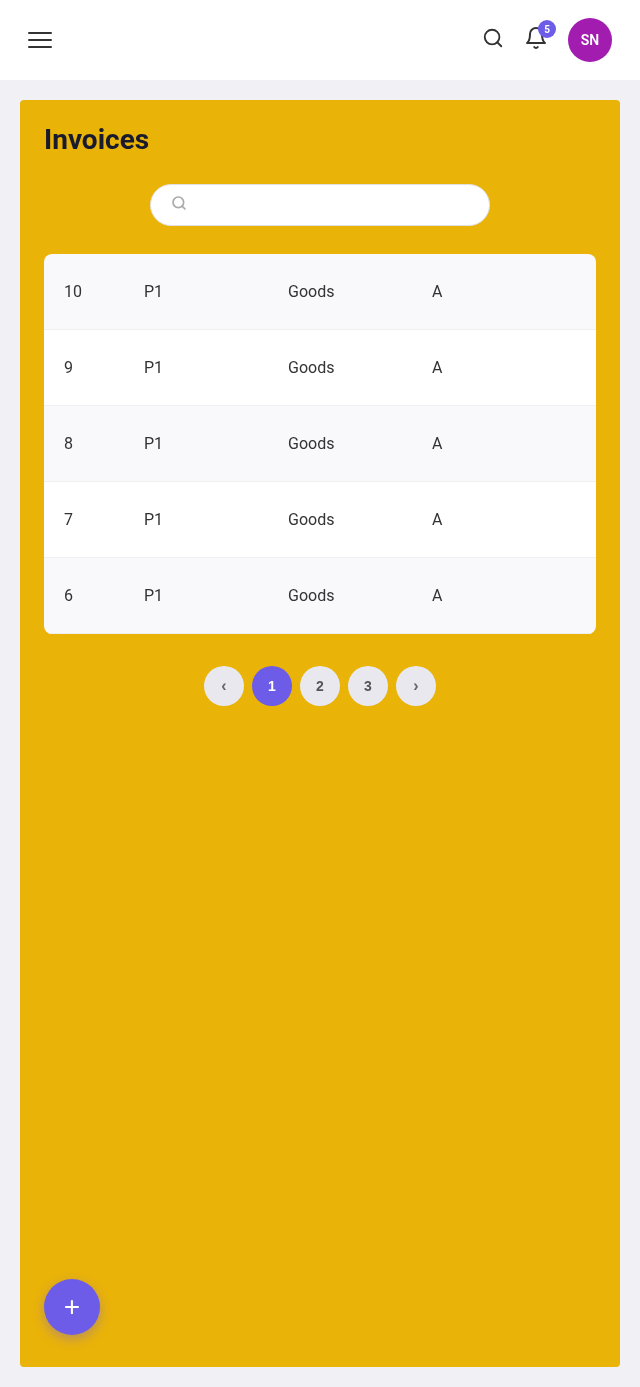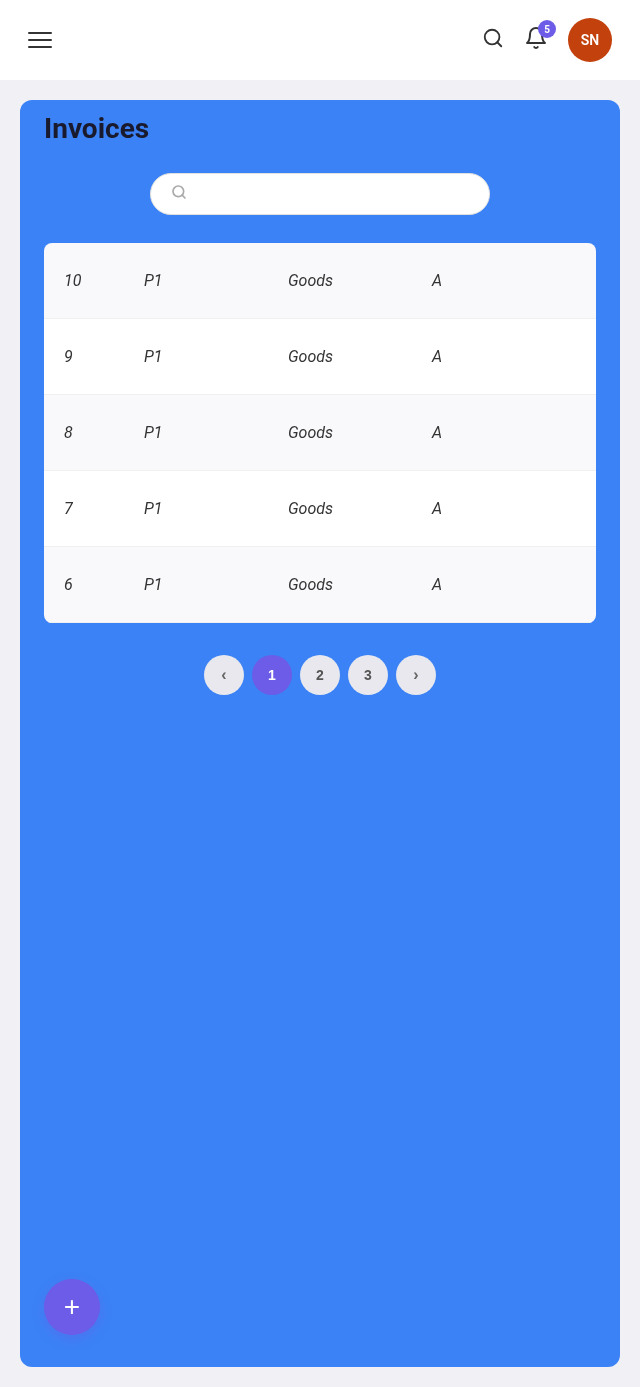--- a/index.html
+++ b/index.html
@@ -82,36 +82,36 @@
       display: flex;
       align-items: center;
       justify-content: center;
       font-weight: bold;
     }
 
     .avatar {
       width: 44px;
       height: 44px;
       border-radius: 50%;
-      background-color: #c2410c;
+      background-color: #a21caf;
       display: flex;
       align-items: center;
       justify-content: center;
       color: white;
       font-size: 14px;
       font-weight: 600;
       cursor: pointer;
     }
 
     
     .main-content {
-      background-color: #3b82f6;
+      background-color: #eab308;
       margin: 20px 20px;
-      border-radius: 12px;
-      padding: 12px 24px 100px;
+      border-radius: 4px;
+      padding: 23px 24px 100px;
       flex: 1;
       position: relative;
       min-height: 1260px;
     }
 
     .page-title {
       font-size: 28px;
       font-weight: 700;
       color: #1a1a2e;
       margin-bottom: 28px;
@@ -171,21 +171,20 @@
       letter-spacing: 0.8px;
       text-transform: uppercase;
     }
 
     .table-row {
       display: grid;
       grid-template-columns: 80px 1fr 1fr 1fr;
       padding: 28px 20px;
       border-bottom: 1px solid #f0f0f0;
       cursor: pointer;
-      font-style: italic;
     }
 
     .table-row:nth-child(odd) {
       background-color: #f9f9fb;
     }
 
     .table-row:nth-child(even) {
       background-color: #ffffff;
     }
 

